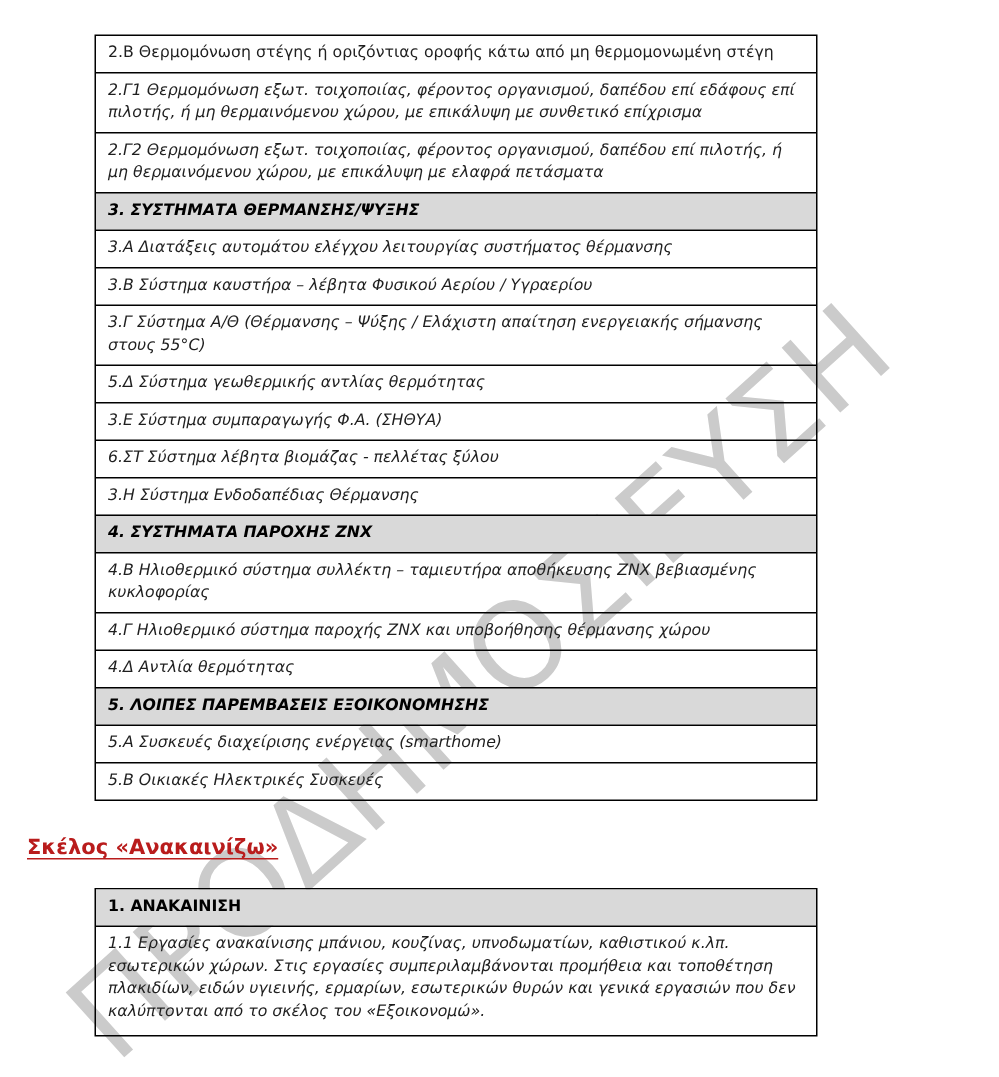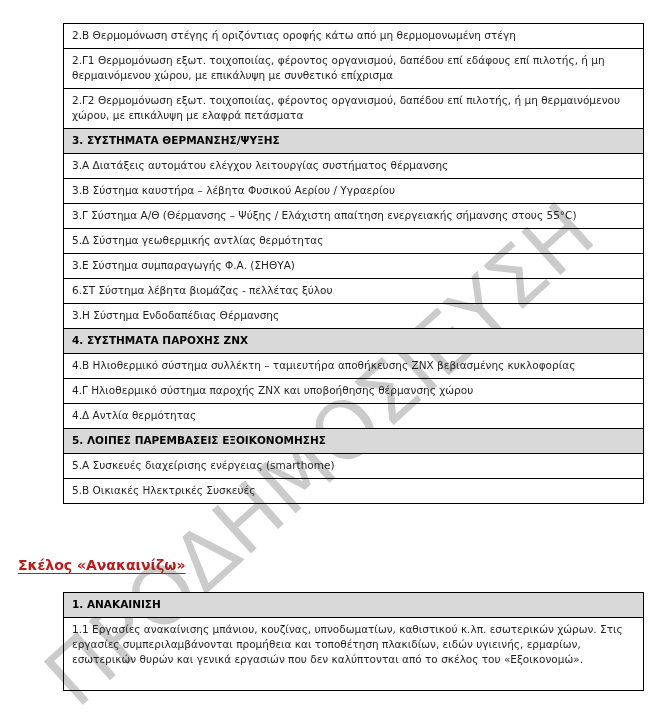--- a/index.html
+++ b/index.html
@@ -20,34 +20,34 @@
     font-size:80px;
     color:#cbcbcb;
     white-space:nowrap;
     transform:rotate(-42deg);
     z-index:0;
     user-select:none;
   }
   .doc-table {
     position:absolute;
     left:63px;
-    width:581px;
+    width:482px;
     border:1px solid #000;
     background:transparent;
     z-index:1;
   }
   #exoikonomo-table { top:23px; }
   #renovation-table { top:592px; }
   .doc-table .row {
     padding:4px 8px 5px 8px;
     font-size:10.5px;
     line-height:15px;
     background:transparent;
   }
-  .doc-table .row + .row { border-top:1px solid #000; }
+  .doc-table .row + .row { border-top:1px solid #000;font-style:italic; }
   .doc-table .row.header {
     background:#d9d9d9;
     font-weight:bold;
     color:#000;
   }
   #renovation-table .row.content { min-height:73px; }
   .section-heading {
     position:absolute;
     left:18px; top:557px;
     font-size:14px;

